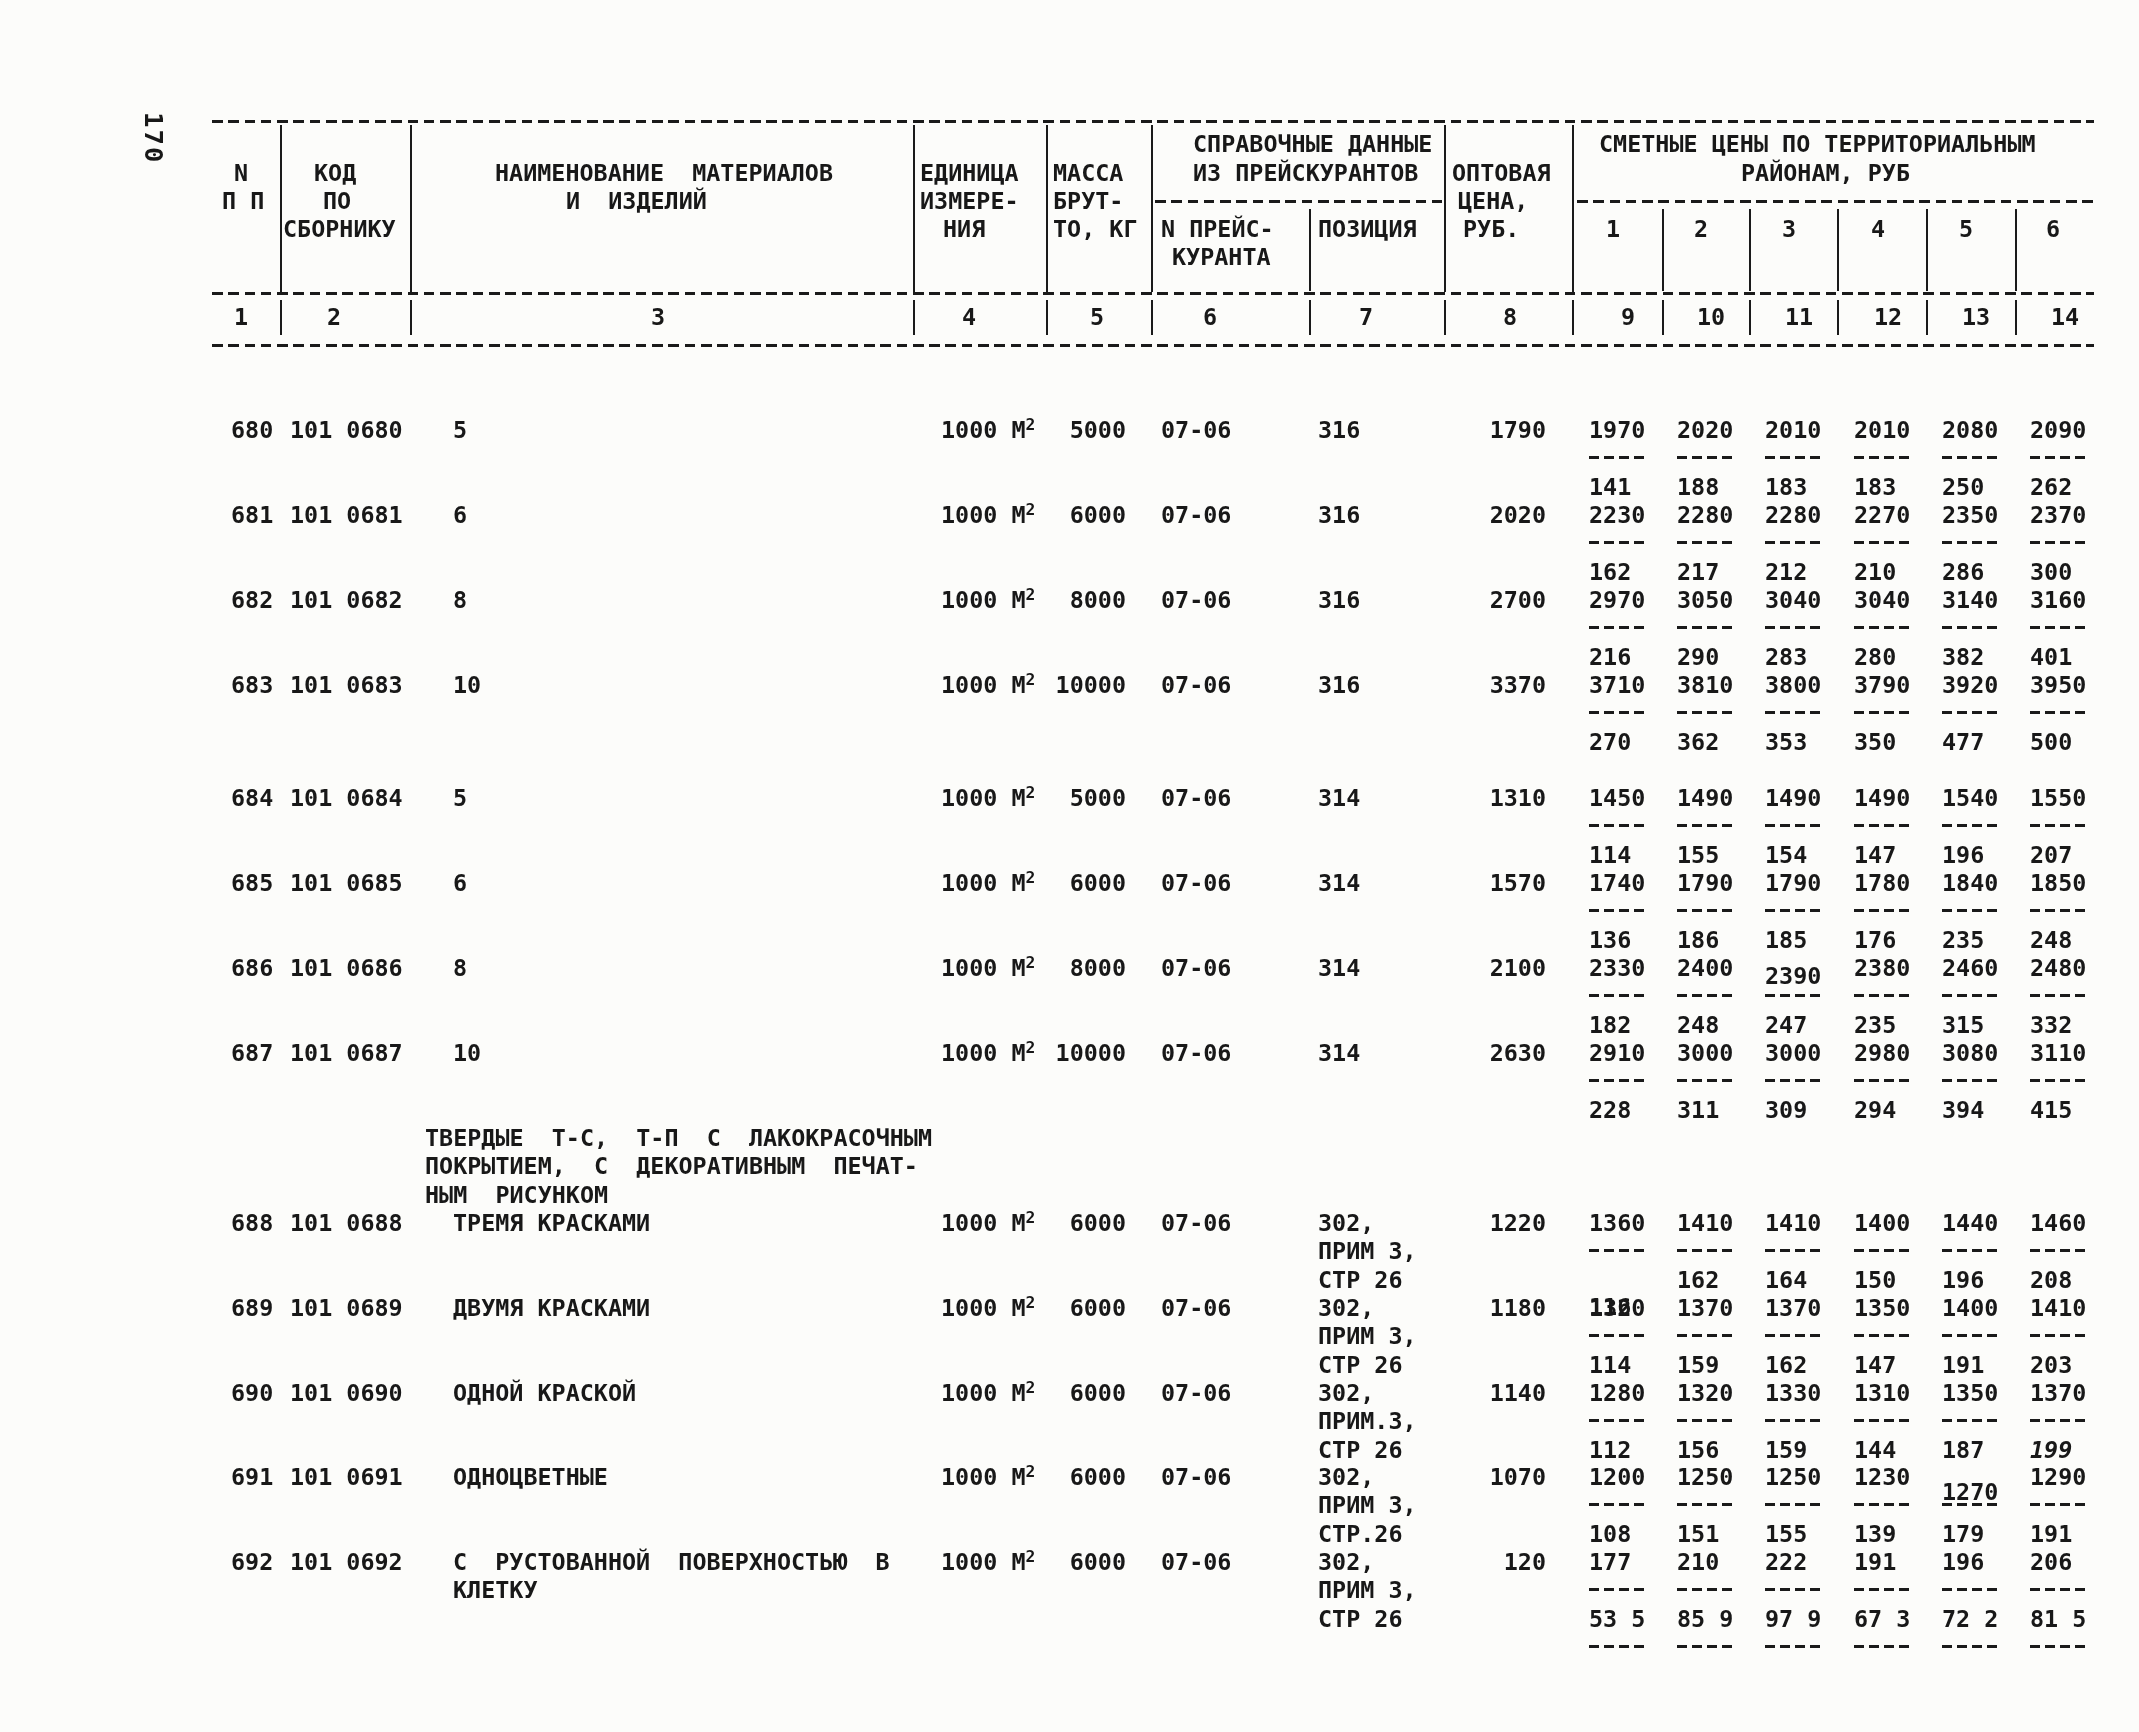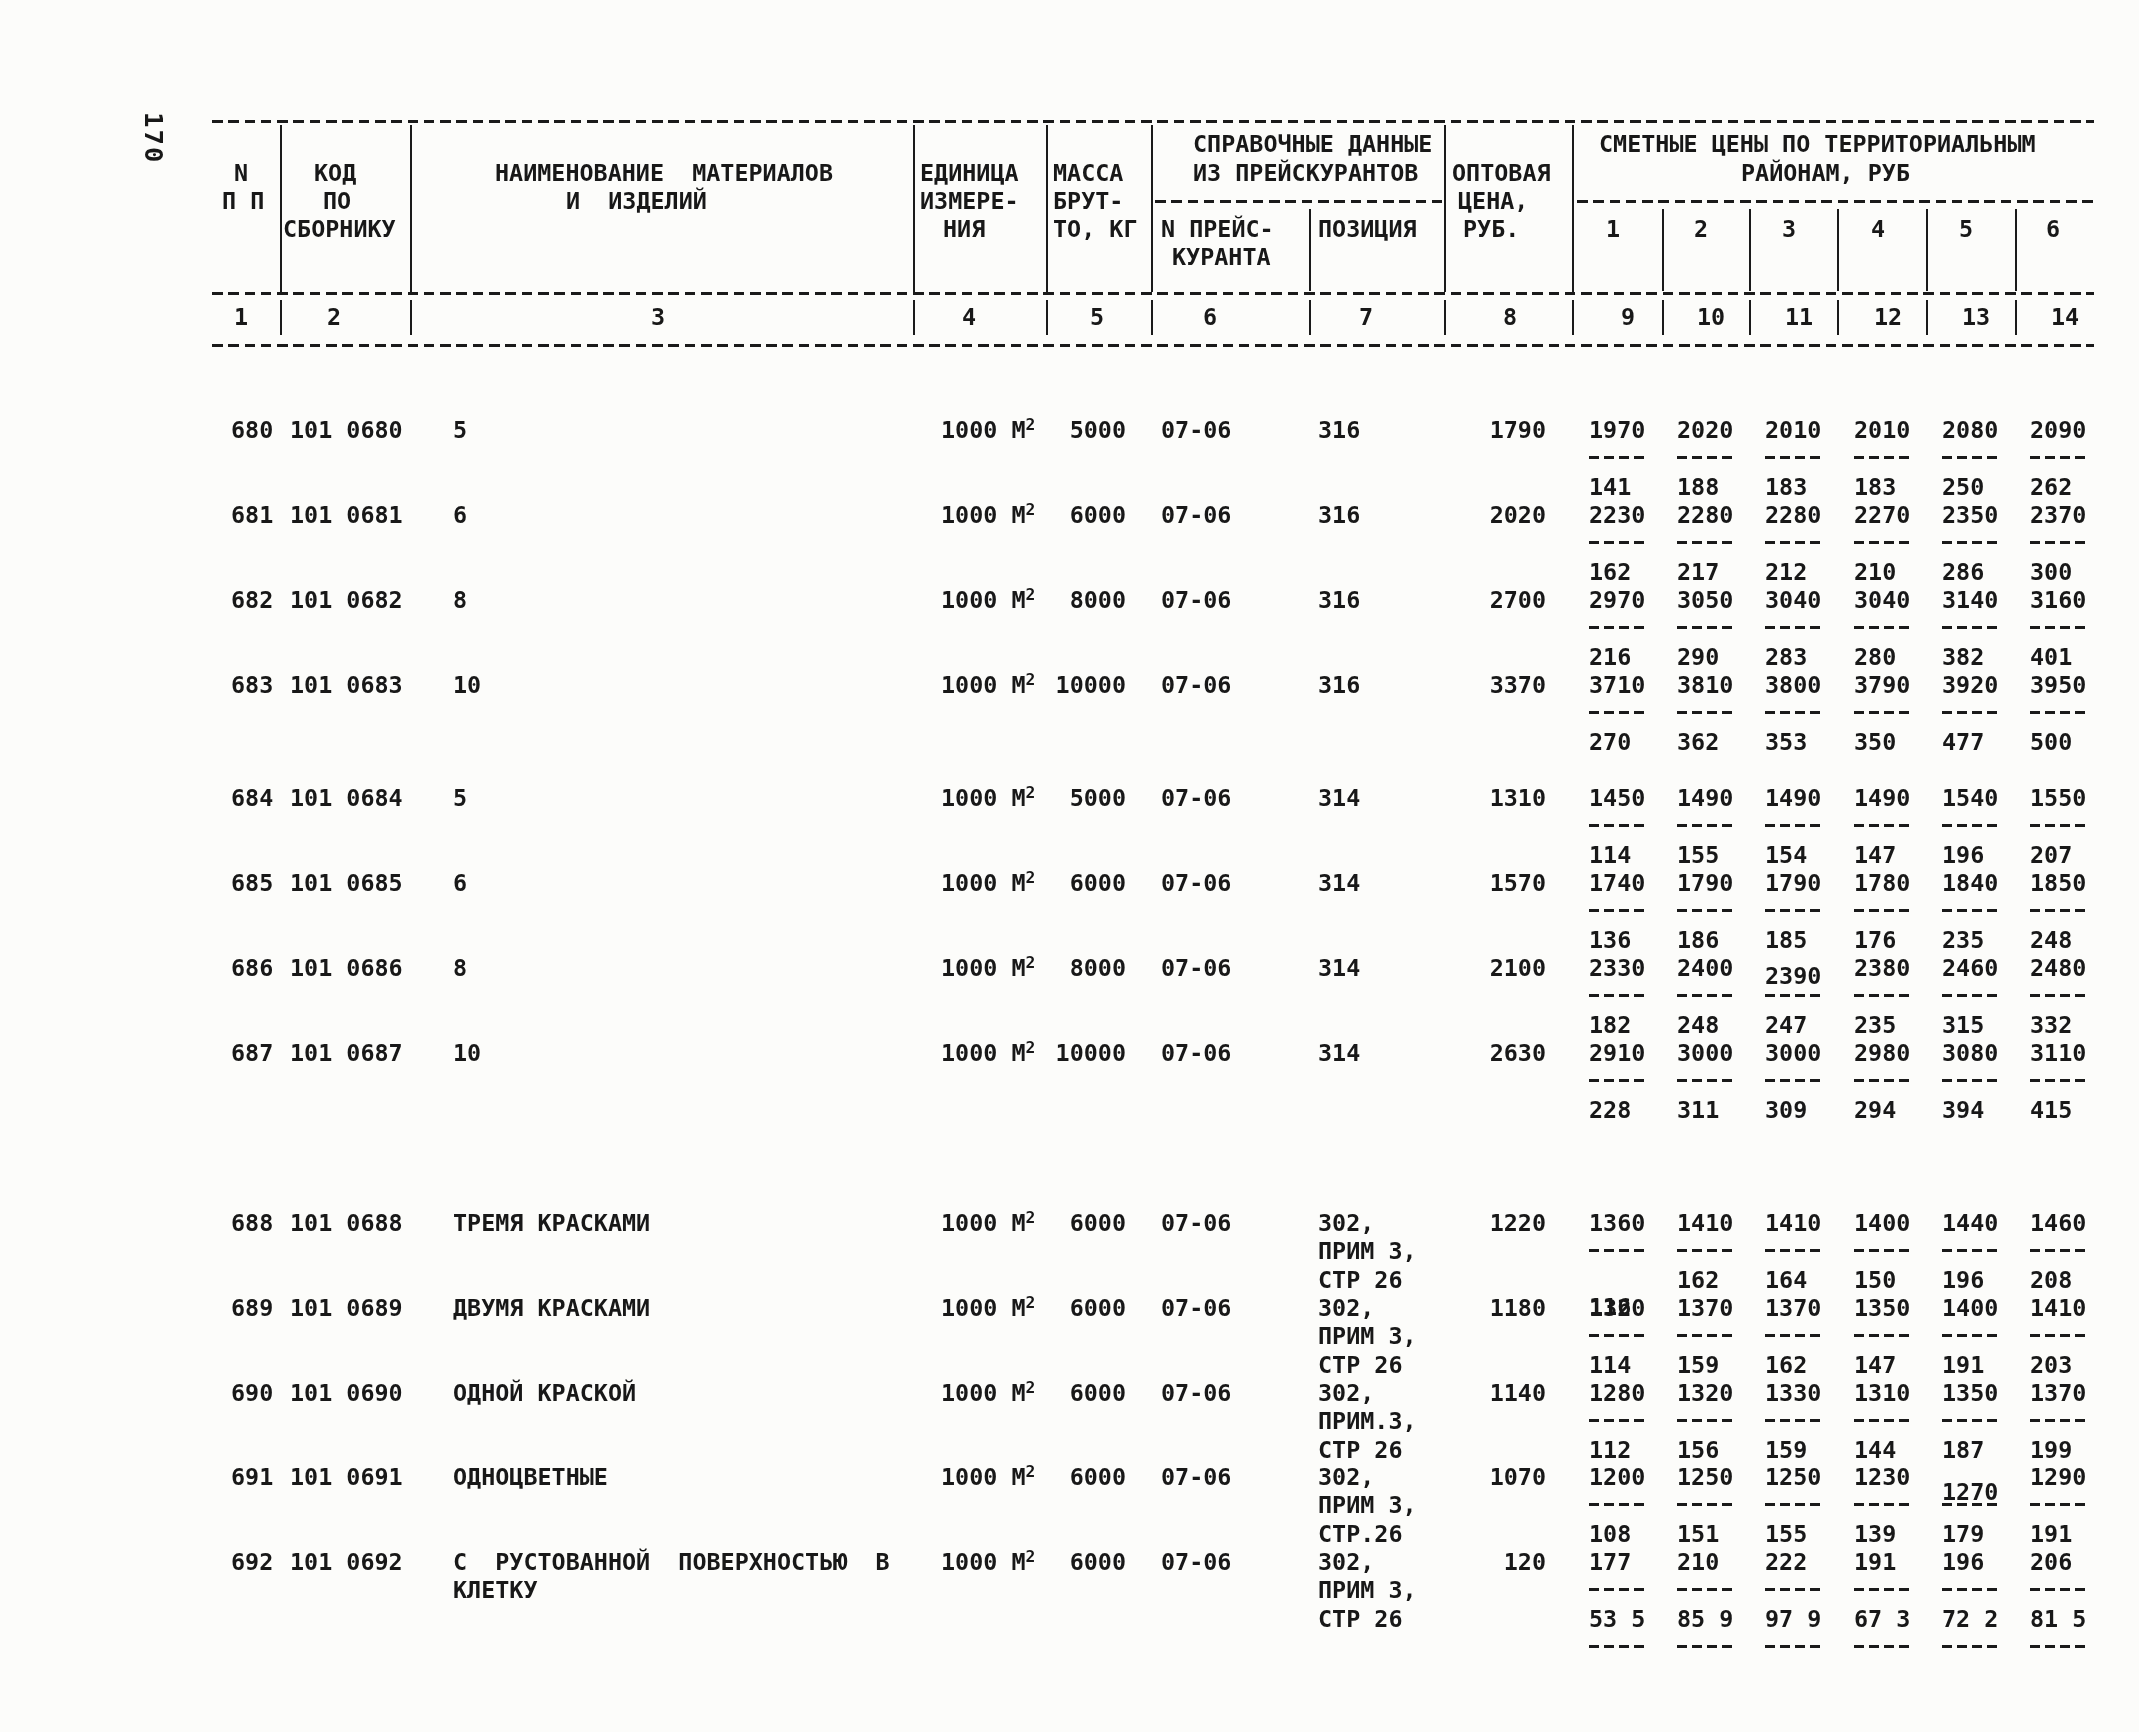--- a/index.html
+++ b/index.html
@@ -339,20 +339,25 @@
       <div class="dashes" style="left: 1854px; top: 40px;"></div>
       <div class="dashes" style="left: 1942px; top: 40px;"></div>
       <div class="dashes" style="left: 2030px; top: 40px;"></div>
       <div class="cell" style="left: 1589px; top: 57px;">228</div>
       <div class="cell" style="left: 1677px; top: 57px;">311</div>
       <div class="cell" style="left: 1765px; top: 57px;">309</div>
       <div class="cell" style="left: 1854px; top: 57px;">294</div>
       <div class="cell" style="left: 1942px; top: 57px;">394</div>
       <div class="cell" style="left: 2030px; top: 57px;">415</div>
     </div>
+    <div class="row" style="top: 1124px; height: 85px;">
+      <div class="cell" style="left: 425px; top: 0px;">ТВЕРДЫЕ  Т-С,  Т-П  С  ЛАКОКРАСОЧНЫМ</div>
+      <div class="cell" style="left: 425px; top: 28px;">ПОКРЫТИЕМ,  С  ДЕКОРАТИВНЫМ  ПЕЧАТ-</div>
+      <div class="cell" style="left: 425px; top: 57px;">НЫМ  РИСУНКОМ</div>
+    </div>
     <div class="row" style="top: 1209px; height: 85px;">
       <div class="cell" style="left: 231px; top: 0px;">688</div>
       <div class="cell" style="left: 290px; top: 0px;">101 0688</div>
       <div class="cell" style="left: 453px; top: 0px;">ТРЕМЯ КРАСКАМИ</div>
       <div class="cell" style="left: 941px; top: 0px;"><span>1000 М</span><span class="sup">2</span></div>
       <div class="cell right" style="left: 1026px; top: 0px; width: 100px;">6000</div>
       <div class="cell" style="left: 1161px; top: 0px;">07-06</div>
       <div class="cell" style="left: 1318px; top: 0px;">302,</div>
       <div class="cell" style="left: 1318px; top: 28px;">ПРИМ 3,</div>
       <div class="cell" style="left: 1318px; top: 57px;">СТР 26</div>
@@ -427,21 +432,21 @@
       <div class="dashes" style="left: 1677px; top: 40px;"></div>
       <div class="dashes" style="left: 1765px; top: 40px;"></div>
       <div class="dashes" style="left: 1854px; top: 40px;"></div>
       <div class="dashes" style="left: 1942px; top: 40px;"></div>
       <div class="dashes" style="left: 2030px; top: 40px;"></div>
       <div class="cell" style="left: 1589px; top: 57px;">112</div>
       <div class="cell" style="left: 1677px; top: 57px;">156</div>
       <div class="cell" style="left: 1765px; top: 57px;">159</div>
       <div class="cell" style="left: 1854px; top: 57px;">144</div>
       <div class="cell" style="left: 1942px; top: 57px;">187</div>
-      <div class="cell" style="left: 2030px; top: 57px;">199</div>
+      <div class="cell" style="left: 2030px; top: 57px; font-style: italic;">199</div>
     </div>
     <div class="row" style="top: 1463px; height: 85px;">
       <div class="cell" style="left: 231px; top: 0px;">691</div>
       <div class="cell" style="left: 290px; top: 0px;">101 0691</div>
       <div class="cell" style="left: 453px; top: 0px;">ОДНОЦВЕТНЫЕ</div>
       <div class="cell" style="left: 941px; top: 0px;"><span>1000 М</span><span class="sup">2</span></div>
       <div class="cell right" style="left: 1026px; top: 0px; width: 100px;">6000</div>
       <div class="cell" style="left: 1161px; top: 0px;">07-06</div>
       <div class="cell" style="left: 1318px; top: 0px;">302,</div>
       <div class="cell" style="left: 1318px; top: 28px;">ПРИМ 3,</div>

